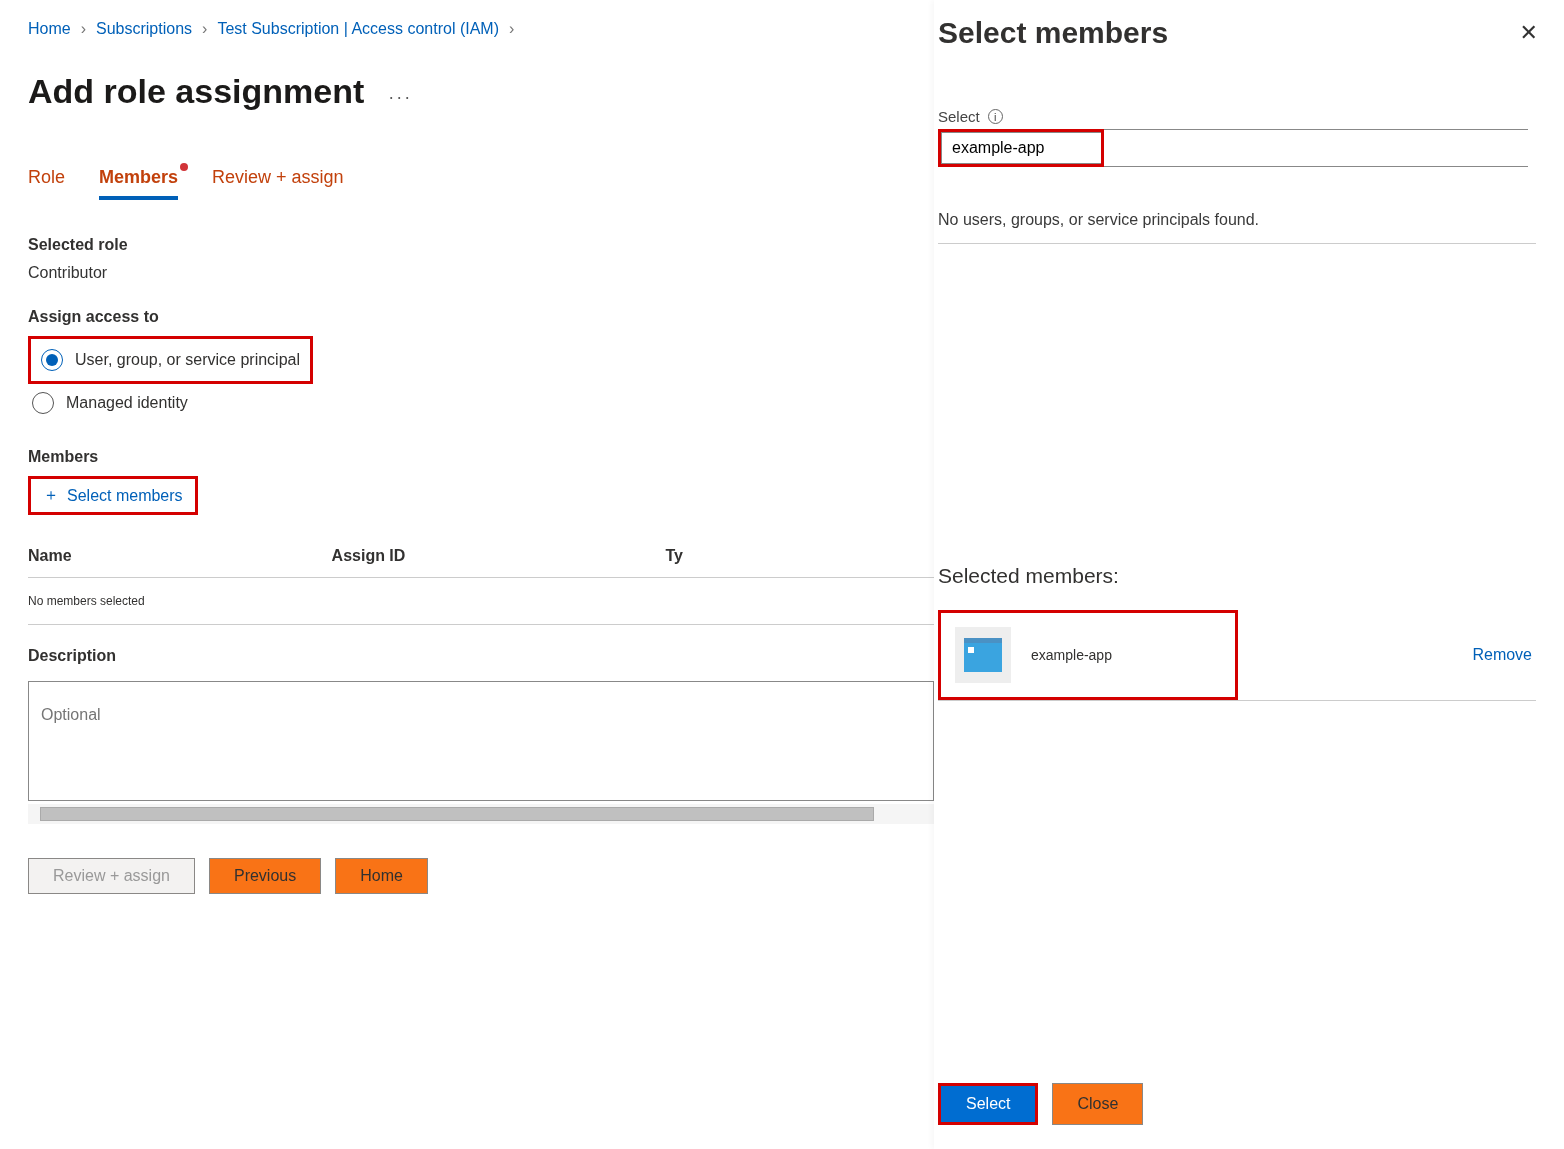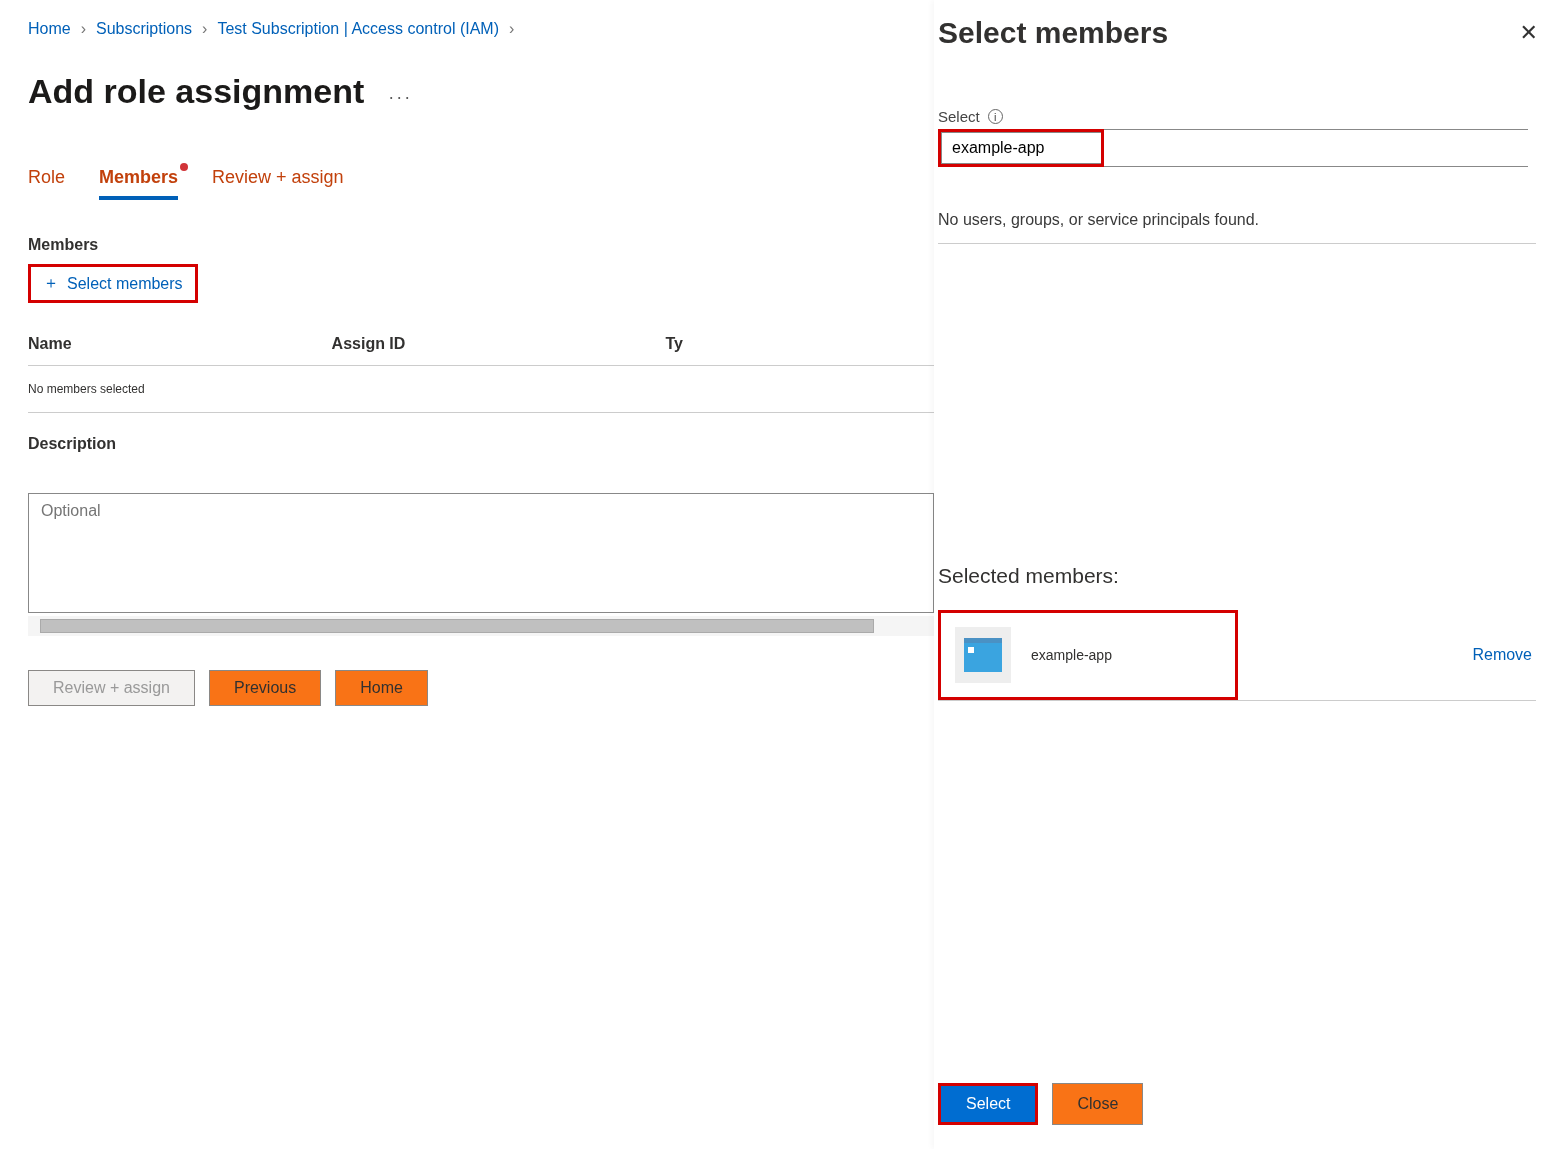--- a/index.html
+++ b/index.html
@@ -75,23 +75,23 @@
   .table-head {
     display:flex; gap:260px;
     font-weight:600; font-size:16px; padding:16px 0 12px 0;
     border-bottom:1px solid #ccc;
     margin-top:16px;
     width:100%;
   }
   .no-members { font-size:12px; padding:16px 0; border-bottom:1px solid #ccc; width:100%;}
 
   .desc-area {
-    margin-top:30px;
+    margin-top:6px;
     border:1px solid #888;
-    height:120px; padding:8px 12px;
+    height:120px; padding:24px 12px;
     color:#8c8c8c; font-size:16px;
     width:100%;
     resize:none;
     font-family:inherit;
   }
 
   .scrollbar-x {
     height:20px; background:#f5f5f5; width:100%; margin-top:0;
     display:flex; align-items:center;
   }
@@ -186,21 +186,40 @@
 
   <div class="tabs">
     <div class="tab">Role</div>
     <div class="tab active">
       <span>Members</span>
       <span class="dot"></span>
     </div>
     <div class="tab">Review + assign</div>
   </div>
 
-
+  <div class="section">
+    <div class="sec-title">Selected role</div>
+    <div class="sec-value">Contributor</div>
+  </div>
+
+  <div class="section">
+    <div class="sec-title">Assign access to</div>
+    <span class="hl-red">
+      <label class="radio-row">
+        <span class="radio-outer sel">
+            <span class="radio-inner"></span>
+          </span>
+        <span>User, group, or service principal</span>
+      </label>
+    </span>
+    <label class="radio-row">
+      <span class="radio-outer"></span>
+      <span>Managed identity</span>
+    </label>
+  </div>
 
   <div class="section">
     <div class="sec-title">Members</div>
     <span class="hl-red">
       <span class="select-members">
         <span>＋</span>
         <span>Select members</span>
       </span>
     </span>
 

